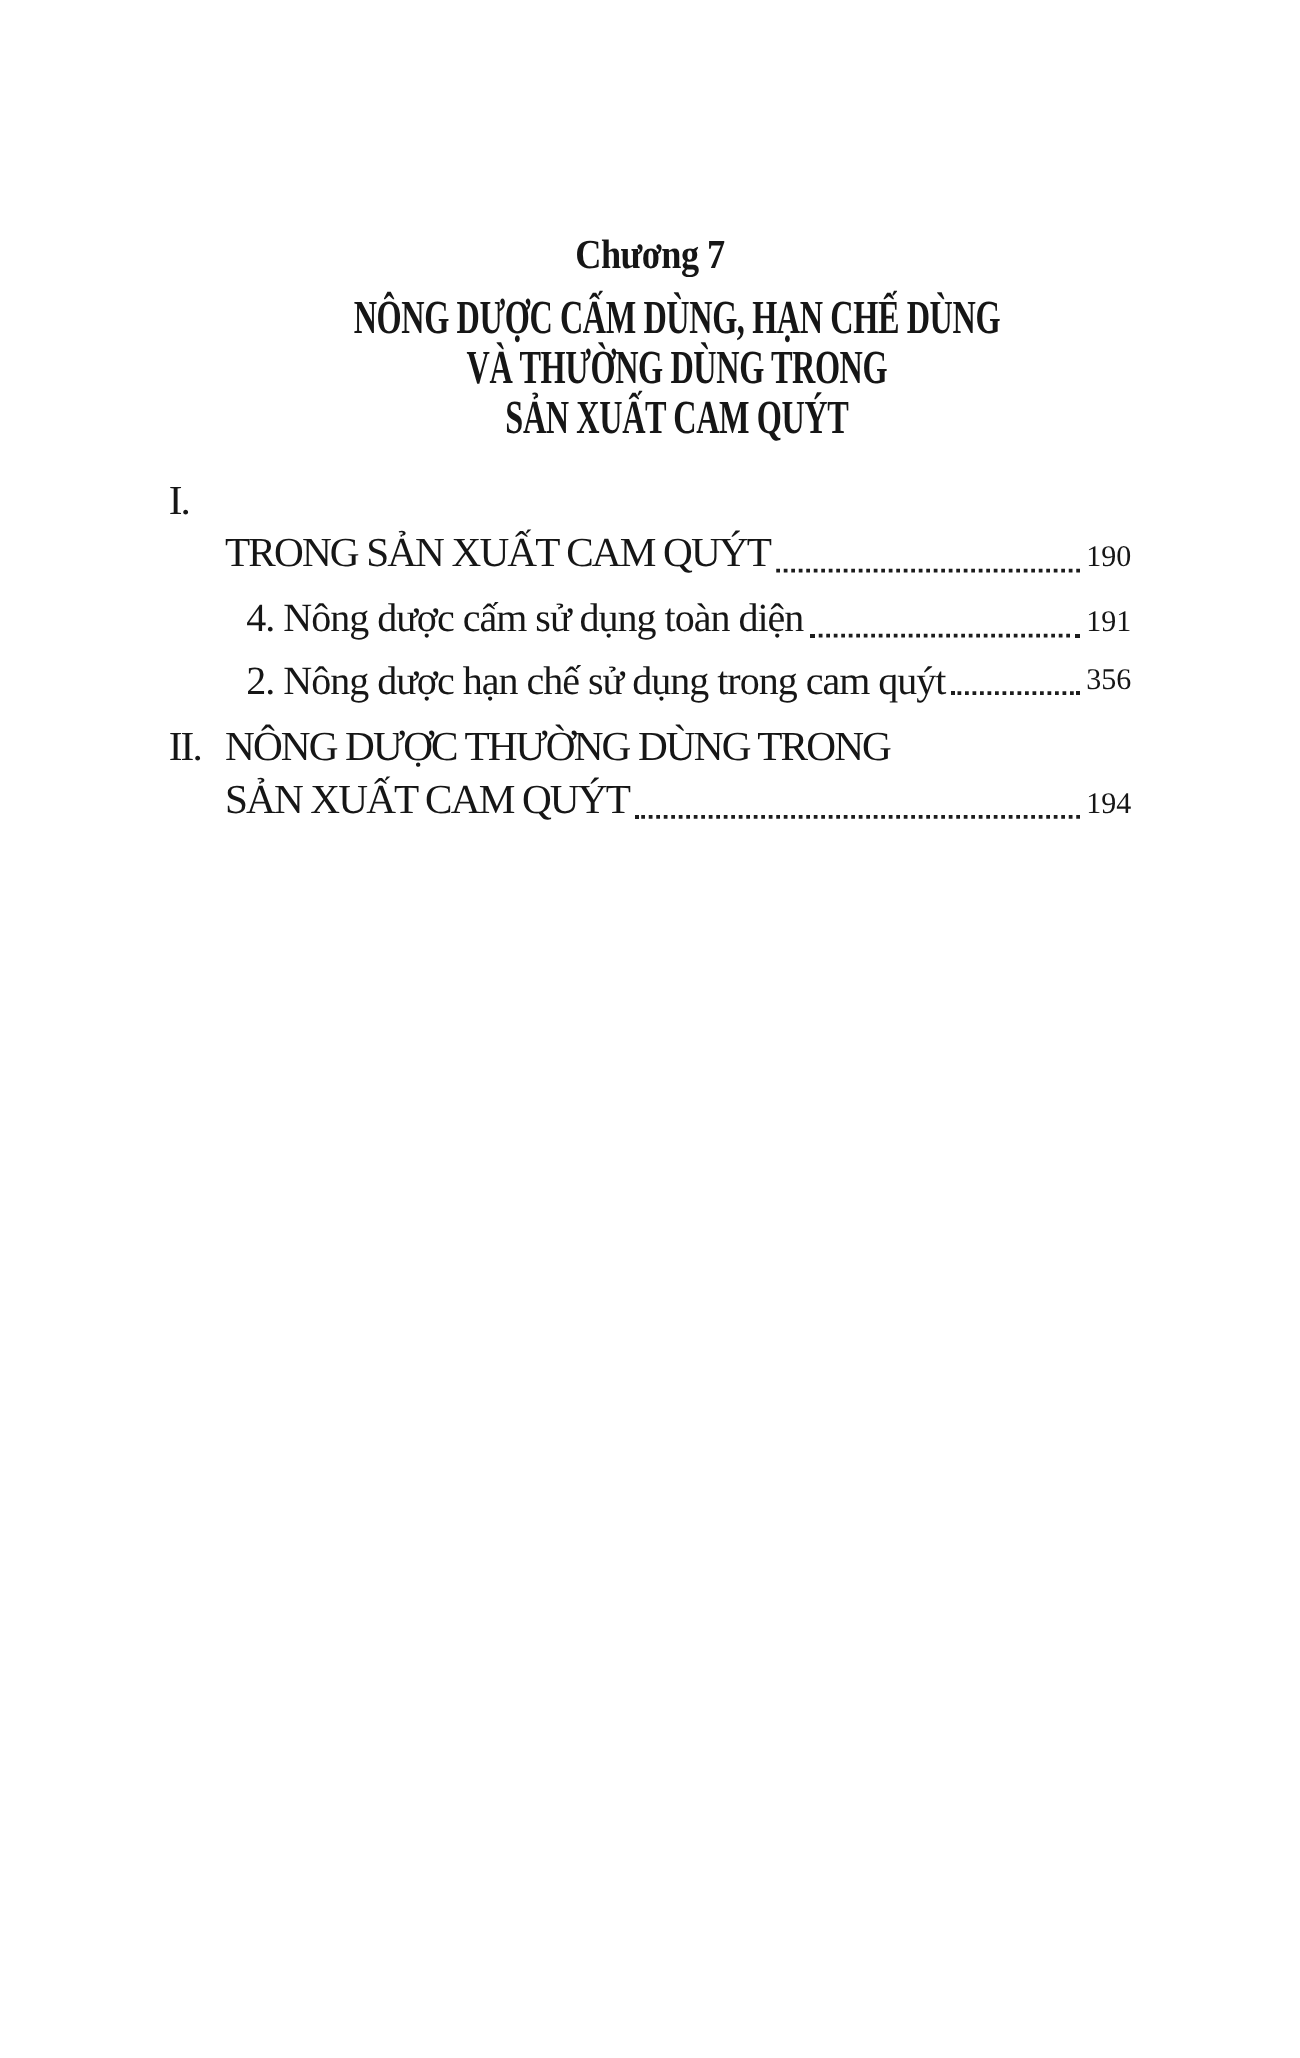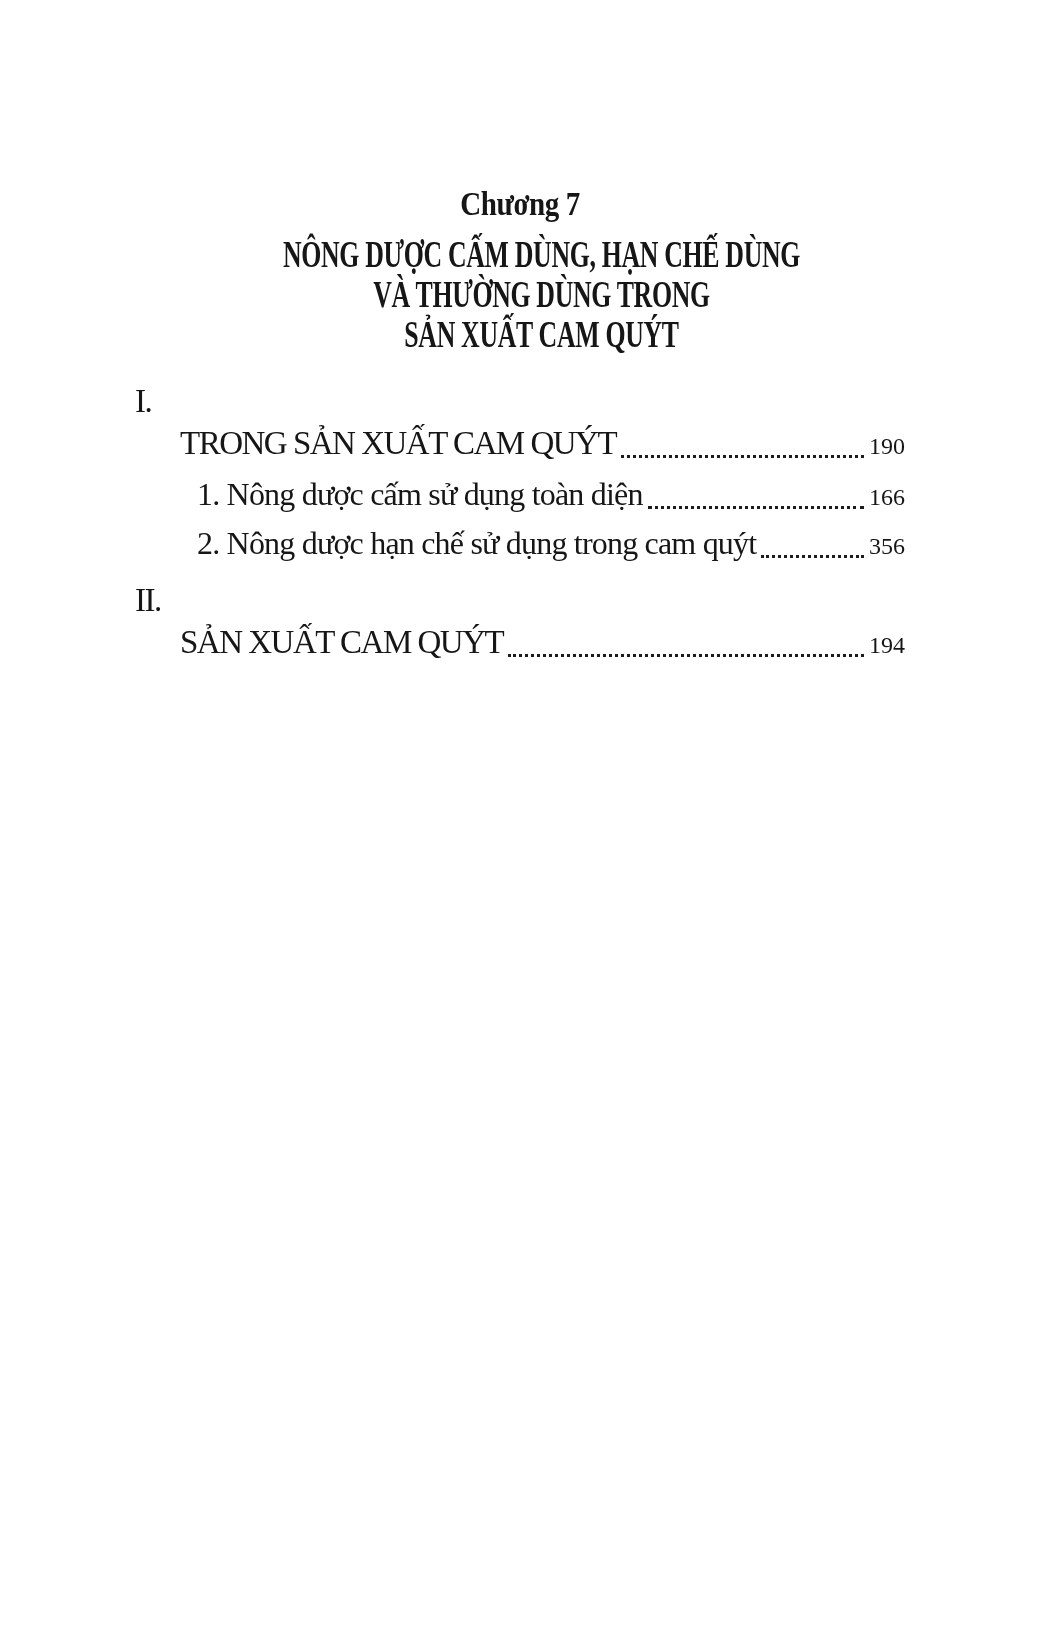--- a/index.html
+++ b/index.html
@@ -61,21 +61,21 @@
   }
   .toc-row .entry-text {
     flex: none;
   }
   .toc-row.sub {
     padding-left: 62px;
     font-size: 32px;
     letter-spacing: -0.8px;
   }
   .toc-row.sub-first { margin-top: 6px; }
-  .toc-row.sub-second { margin-top: 4px; }
+  .toc-row.sub-second { margin-top: 4px; align-items: flex-end; }
   .toc-row.entry-gap { margin-top: 12px; }
   .leader {
     flex: 1 1 auto;
     position: relative;
     min-width: 20px;
     align-self: stretch;
   }
   .leader::after {
     content: "";
     position: absolute;
@@ -111,33 +111,34 @@
     </div>
 
     <div class="toc-row">
       <span class="num-col"></span>
       <span class="entry-text">TRONG SẢN XUẤT CAM QUÝT</span>
       <span class="leader"></span>
       <span class="pagenum">190</span>
     </div>
 
     <div class="toc-row sub sub-first">
-      <span class="entry-text">1. Nông dược cấm sử dụng toàn diện</span>
+      <span class="entry-text">4. Nông dược cấm sử dụng toàn diện</span>
       <span class="leader"></span>
-      <span class="pagenum">166</span>
+      <span class="pagenum">191</span>
     </div>
 
     <div class="toc-row sub sub-second">
       <span class="entry-text">2. Nông dược hạn chế sử dụng trong cam quýt</span>
       <span class="leader"></span>
       <span class="pagenum">356</span>
     </div>
 
     <div class="toc-row entry-gap">
       <span class="num-col">II.</span>
+      <span class="entry-text">NÔNG DƯỢC THƯỜNG DÙNG TRONG</span>
     </div>
 
     <div class="toc-row">
       <span class="num-col"></span>
       <span class="entry-text">SẢN XUẤT CAM QUÝT</span>
       <span class="leader"></span>
       <span class="pagenum">194</span>
     </div>
 
   </div>

